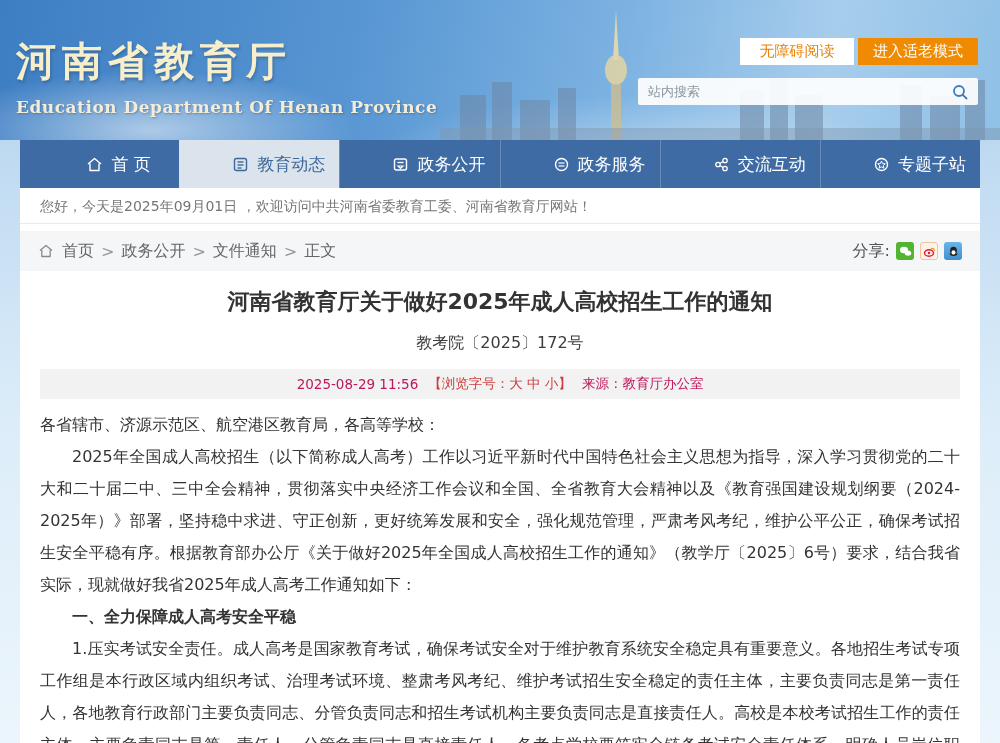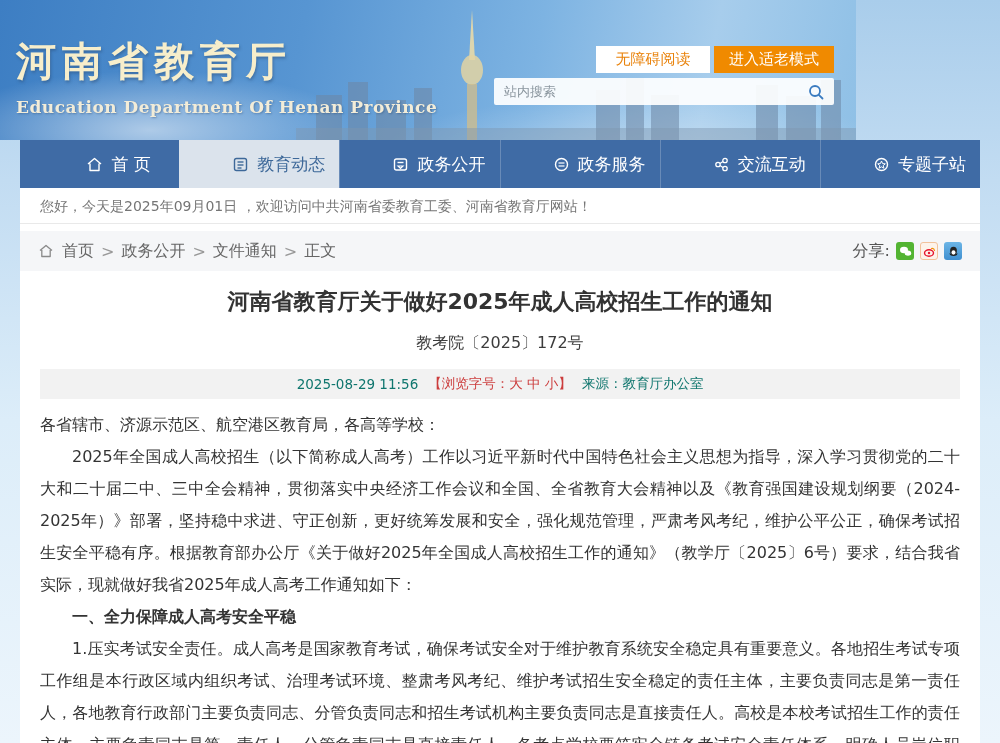--- a/index.html
+++ b/index.html
@@ -2,33 +2,33 @@
 <html><head>
 <meta charset="utf-8">
 <style>
   * { margin:0; padding:0; box-sizing:border-box; }
   html,body { width:1000px; }
   body { font-family:"DejaVu Sans","Liberation Sans",sans-serif; }
   .page { position:relative; width:1000px; height:743px; overflow:hidden;
           background:linear-gradient(180deg,#a9cdeb 0px,#c2dcf2 180px,#dcedf9 420px,#ecf5fc 743px); }
 
   
-  .banner { position:absolute; top:0; left:0; width:856px; height:140px; overflow:hidden;
+  .banner { position:absolute; top:0; left:0; width:1000px; height:140px; overflow:hidden;
             background:linear-gradient(100deg,#3d7ec3 0%,#5795d2 35%,#7db3e2 62%,#a7cdec 82%,#8fc0e6 100%); }
   .banner .cloud1 { position:absolute; left:-60px; top:70px; width:420px; height:120px; border-radius:50%;
                     background:radial-gradient(ellipse at center, rgba(255,255,255,.55), rgba(255,255,255,0) 70%); }
   .banner .cloud2 { position:absolute; left:380px; top:95px; width:520px; height:110px; border-radius:50%;
                     background:radial-gradient(ellipse at center, rgba(255,255,255,.35), rgba(255,255,255,0) 70%); }
   .skyline { position:absolute; right:0; top:0; height:140px; }
   .logo-wrap { position:absolute; left:16px; top:34px; }
   .logo-cn { font-family:"DejaVu Serif","Liberation Serif",serif; font-weight:bold; font-size:40px;
              color:#f7eecb; letter-spacing:6px; text-shadow:1px 2px 3px rgba(40,70,110,.45); }
   .logo-en { margin-top:8px; font-family:"DejaVu Serif","Liberation Serif",serif; font-weight:bold;
              font-size:17px; color:#f2ecd8; letter-spacing:.5px; text-shadow:1px 1px 2px rgba(40,70,110,.4); }
-  .top-btns { position:absolute; top:46px; right:22px; display:flex; gap:4px; }
+  .top-btns { position:absolute; top:38px; right:22px; display:flex; gap:4px; }
   .btn-access { width:114px; height:27px; background:#ffffff; color:#e9820a; font-size:15px;
                 display:flex; align-items:center; justify-content:center; cursor:pointer; }
   .btn-elder { width:120px; height:27px; background:#f08a00; color:#ffffff; font-size:15px;
                display:flex; align-items:center; justify-content:center; cursor:pointer; }
   .search-box { position:absolute; top:78px; right:22px; width:340px; height:27px;
                 background:rgba(255,255,255,.92); border-radius:2px; display:flex; align-items:center; padding:0 10px; }
   .search-box input { flex:1; border:none; outline:none; background:transparent; font-size:13px; color:#444;
                       font-family:"DejaVu Sans","Liberation Sans",sans-serif; }
   .search-box input::placeholder { color:#8a959e; }
   .search-ico { width:16px; height:16px; flex:0 0 auto; cursor:pointer; }
@@ -58,21 +58,21 @@
   .share-wechat { background:#53b432; }
   .share-weibo  { background:#fdf3ea; border:1px solid #f2c29b; }
   .share-qq     { background:linear-gradient(180deg,#6cb5e6,#3f8fd0); }
 
   
   .article { padding:0 20px; }
   .a-title { margin-top:16px; text-align:center; font-size:22px; font-weight:bold; color:#333333; }
   .a-docnum { margin-top:16px; text-align:center; font-size:16px; color:#3c3c3c; }
   .a-meta { margin-top:15px; height:30px; background:#f2f2f2; display:flex; align-items:center;
             justify-content:center; gap:10px; font-size:13.5px; }
-  .a-meta .gray { color:#0f766e; }
+  .a-meta .gray { color:#be185d; }
   .a-meta .red { color:#cc3d3d; cursor:pointer; }
   .a-body { margin-top:10px; font-size:16px; line-height:32px; color:#333333; text-align:justify; }
   .a-body p { margin:0; }
   .a-body p.indent { text-indent:2em; }
   .a-body p.bold { font-weight:bold; }
 </style>
 </head>
 <body>
 
 <div class="page">

